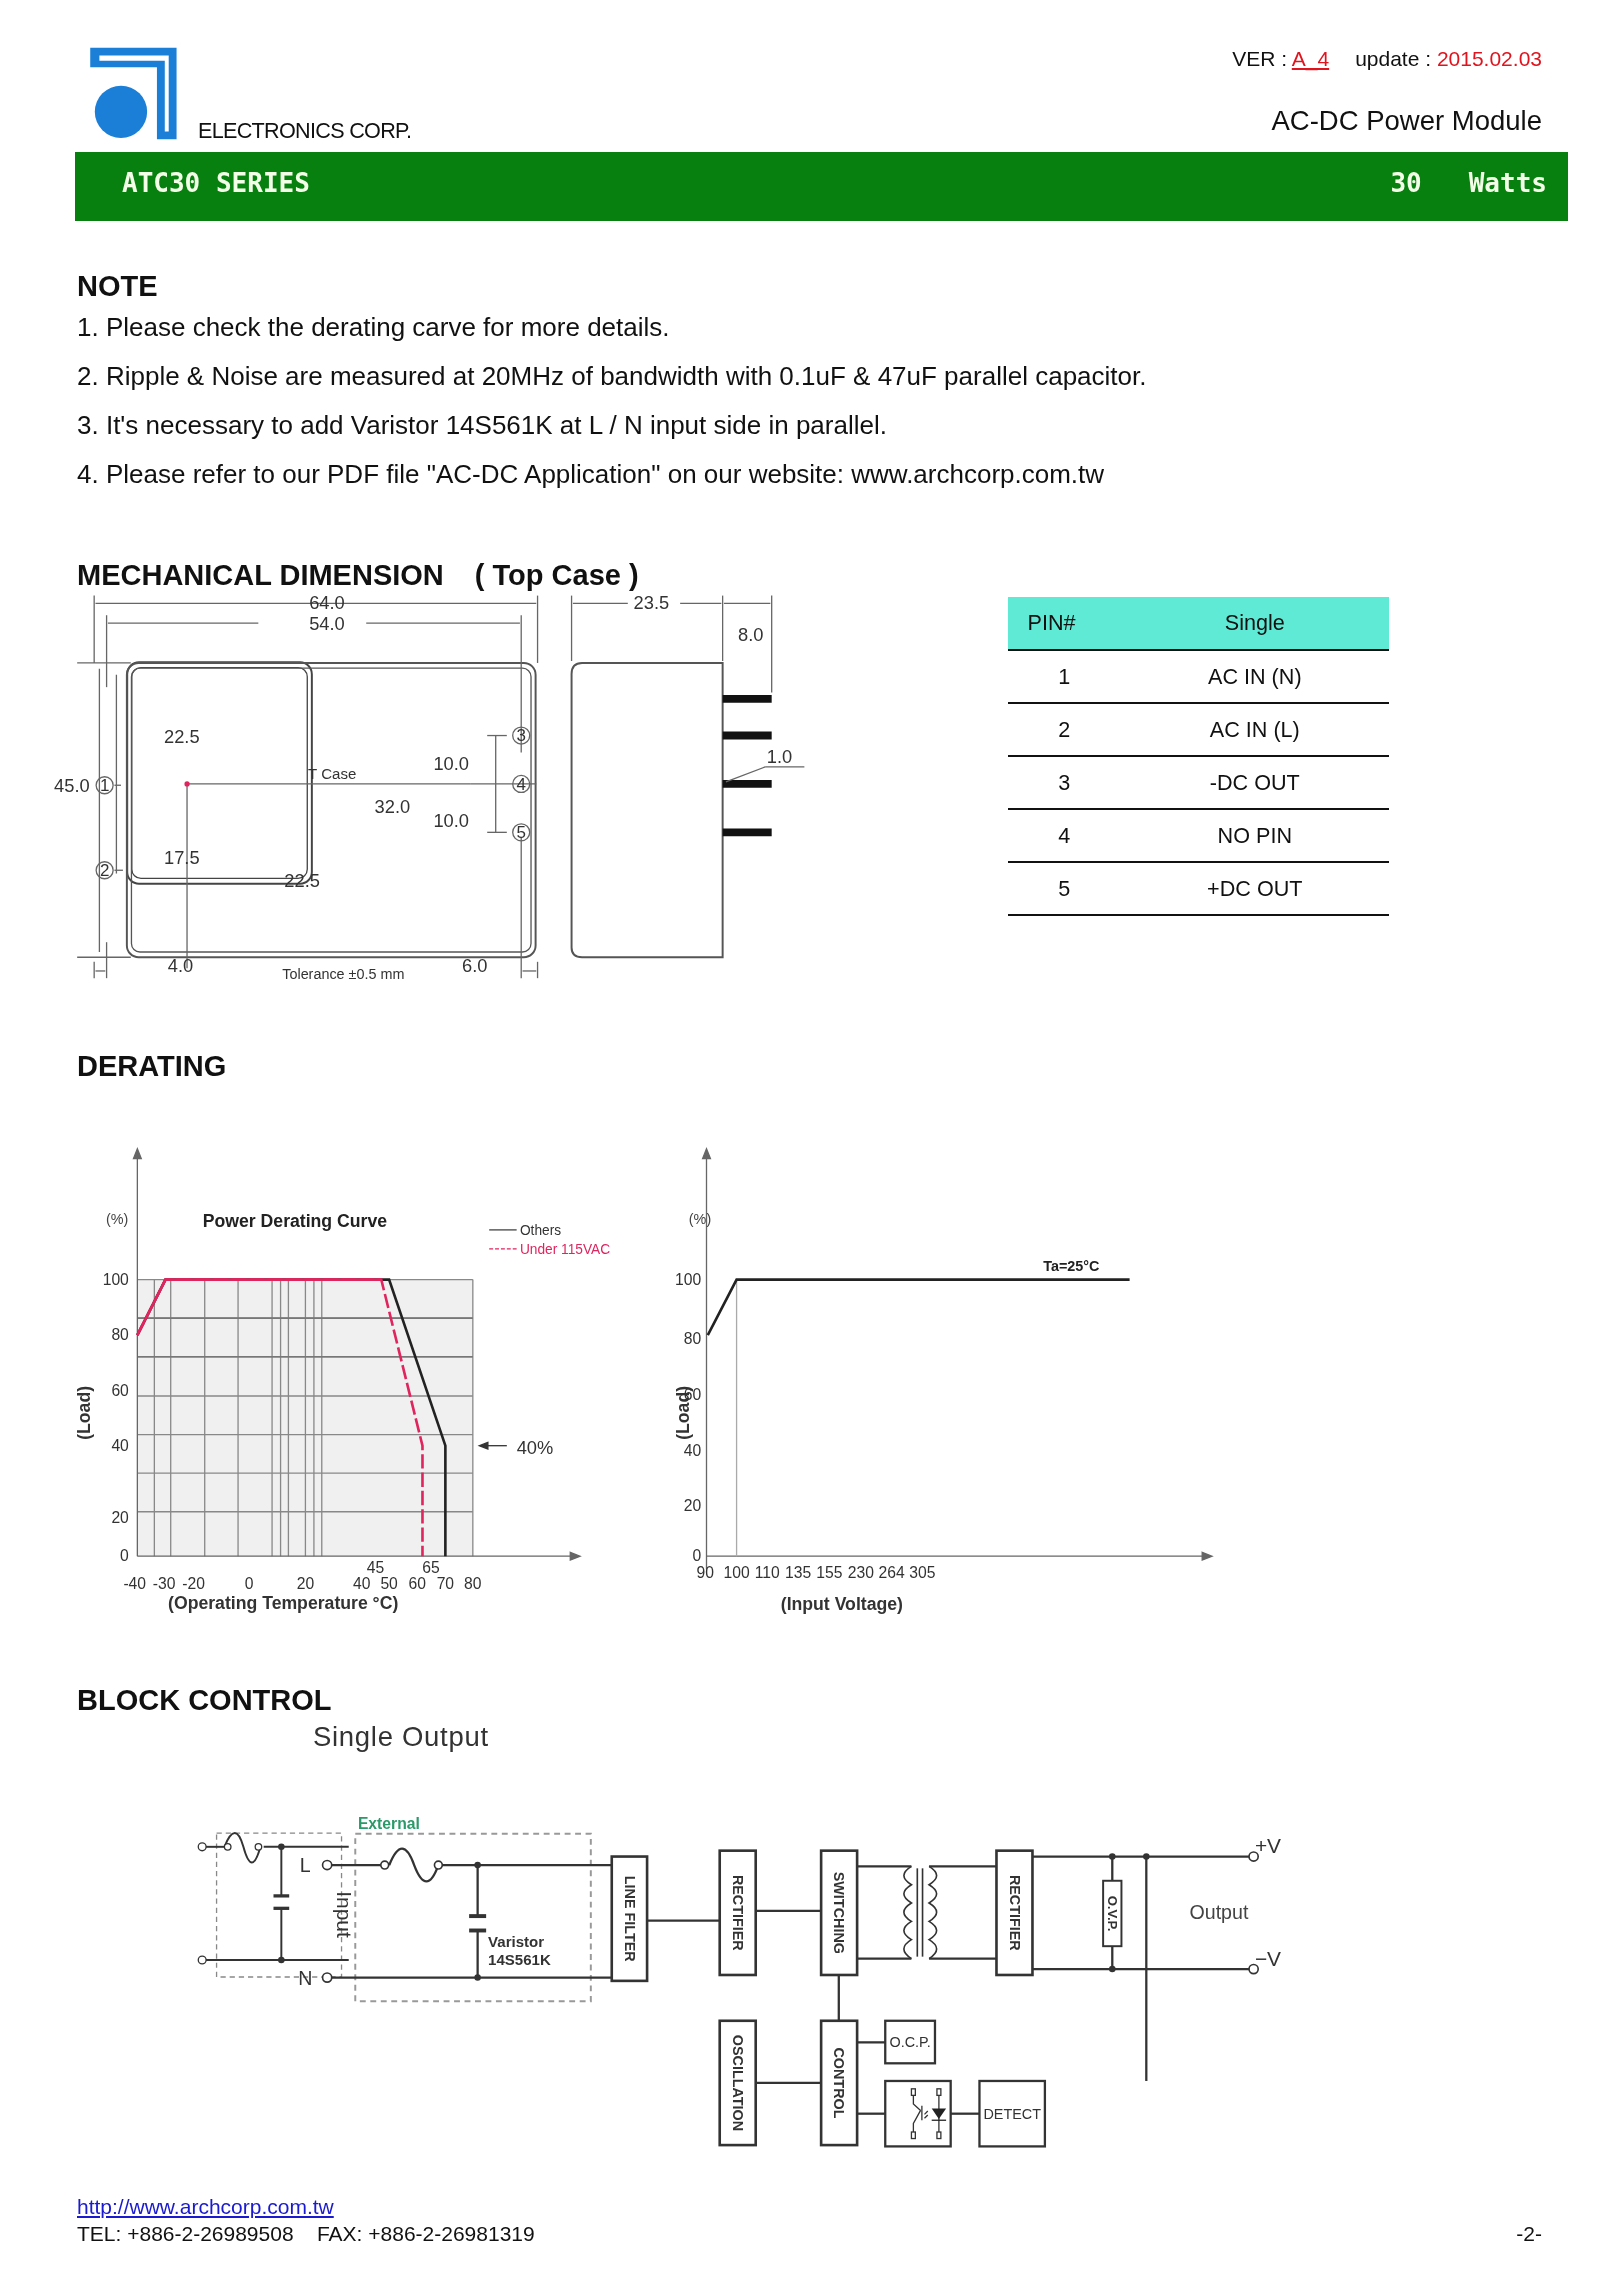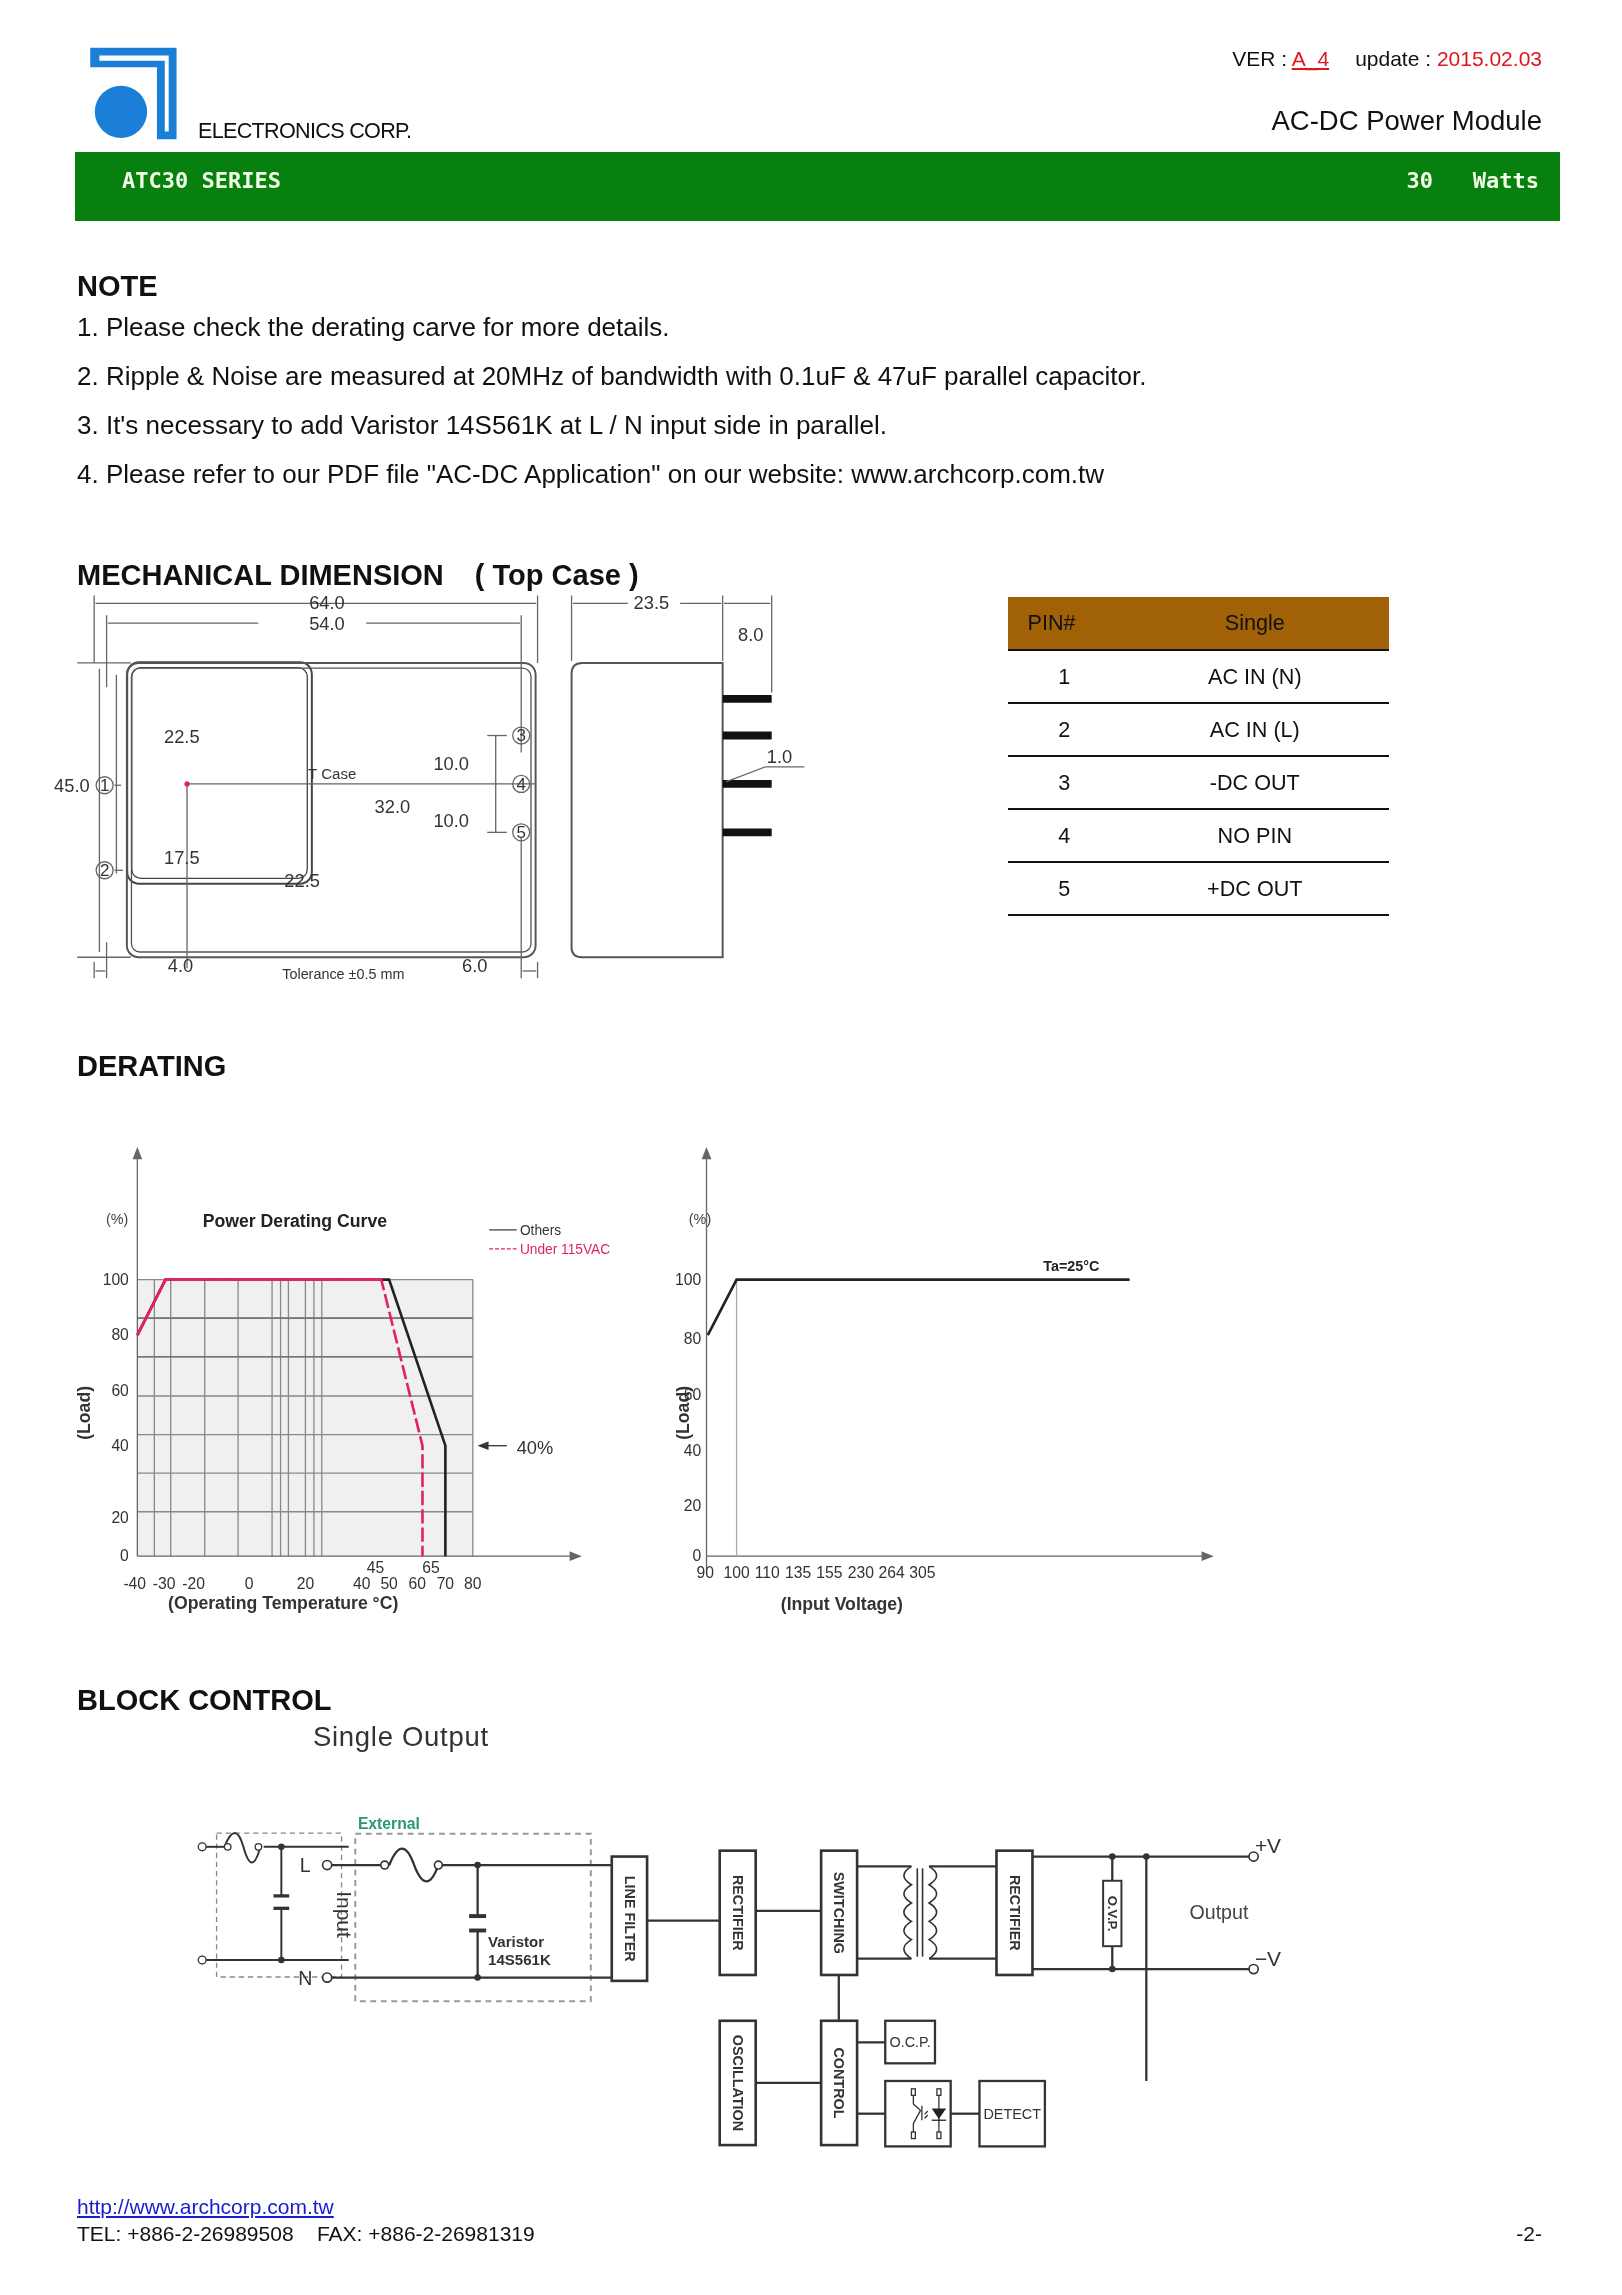--- a/index.html
+++ b/index.html
@@ -3,27 +3,27 @@
 <meta charset="utf-8">
 <style>
   html, body { margin: 0; padding: 0; background: #ffffff; }
   body { width: 1622px; height: 2295px; position: relative; overflow: hidden; font-family: "Liberation Sans", sans-serif; color: #111; }
   .abs { position: absolute; }
   .logo { left: 85px; top: 41px; width: 327px; height: 105px; }
   .ver { right: 80px; top: 47px; font-size: 21px; white-space: nowrap; }
   .ver .red { color: #e0141e; }
   .ver .sp { display: inline-block; width: 26px; }
   .module { right: 80px; top: 105px; font-size: 27.5px; }
-  .banner { left: 75px; top: 152px; width: 1485px; height: 69px; background: #07800f; color: #f4ffe8; font-family: "DejaVu Sans Mono", monospace; font-weight: bold; font-size: 22px; }
+  .banner { left: 75px; top: 152px; width: 1485px; height: 69px; background: #07800f; color: #f4ffe8; font-family: "DejaVu Sans Mono", monospace; font-weight: bold; font-size: 26px; padding-left: 8px; }
   .banner .l { position: absolute; left: 47px; top: 15.7px; }
   .banner .r { position: absolute; right: 21px; top: 15.7px; white-space: pre; }
   .h2 { font-weight: bold; font-size: 29px; }
   .note { font-size: 26px; white-space: nowrap; }
   .pin-table { left: 1008px; top: 597px; width: 381px; border-collapse: collapse; font-size: 21.6px; }
-  .pin-table th { background: #a16207; font-weight: normal; height: 50px; border-bottom: 2px solid #111; }
+  .pin-table th { background: #5eead4; font-weight: normal; height: 50px; border-bottom: 2px solid #111; }
   .pin-table td { height: 49px; border-bottom: 2px solid #111; text-align: center; }
   .pin-table .c1 { width: 92px; text-align: center; }
   .sub { font-size: 27.5px; color: #333; letter-spacing: 0.7px; }
   .footer-link { color: #1a1ad0; text-decoration: underline; font-size: 21px; }
   .footer-tel { font-size: 21px; white-space: pre; }
   svg text { font-family: "Liberation Sans", sans-serif; }
 </style>
 </head>
 <body>
 

